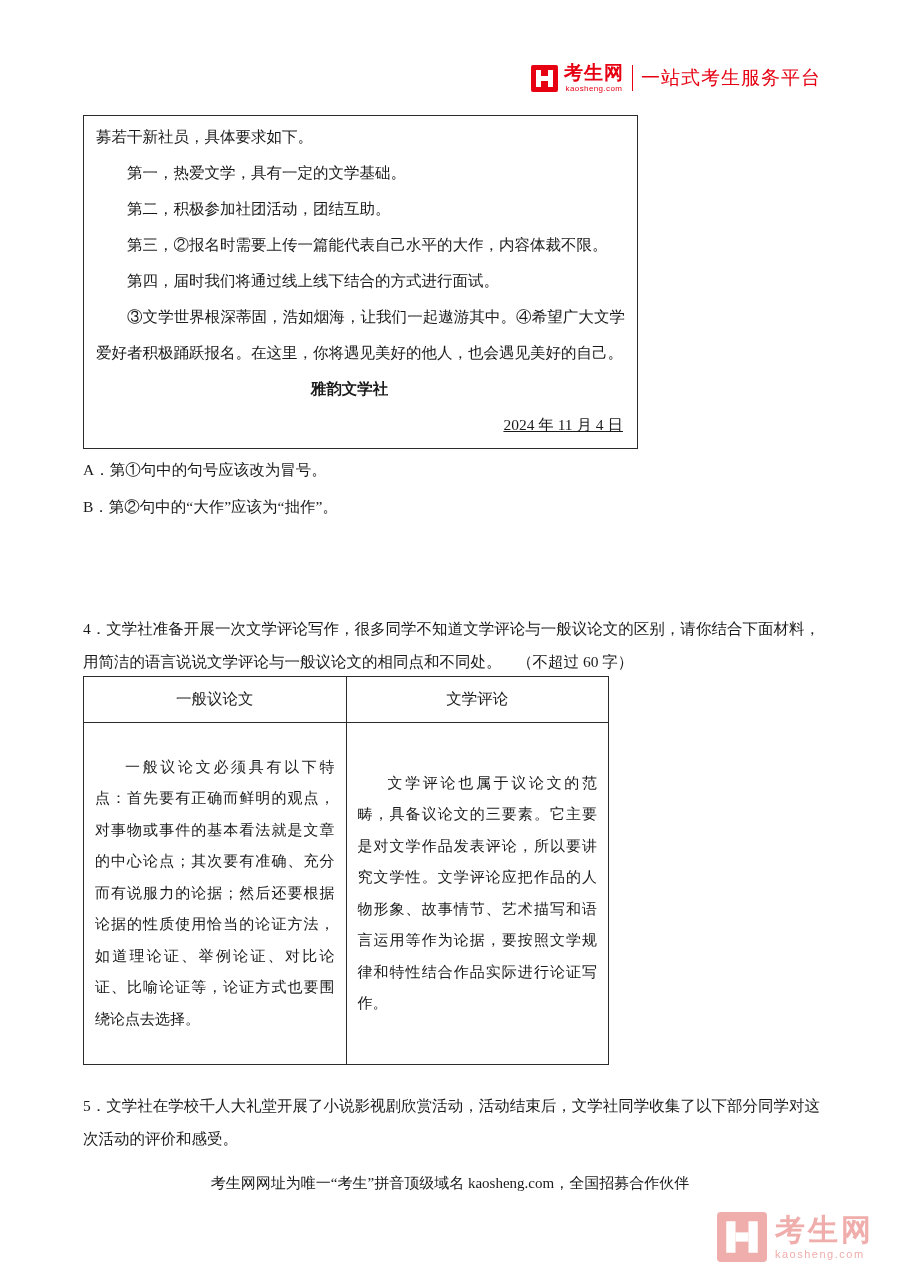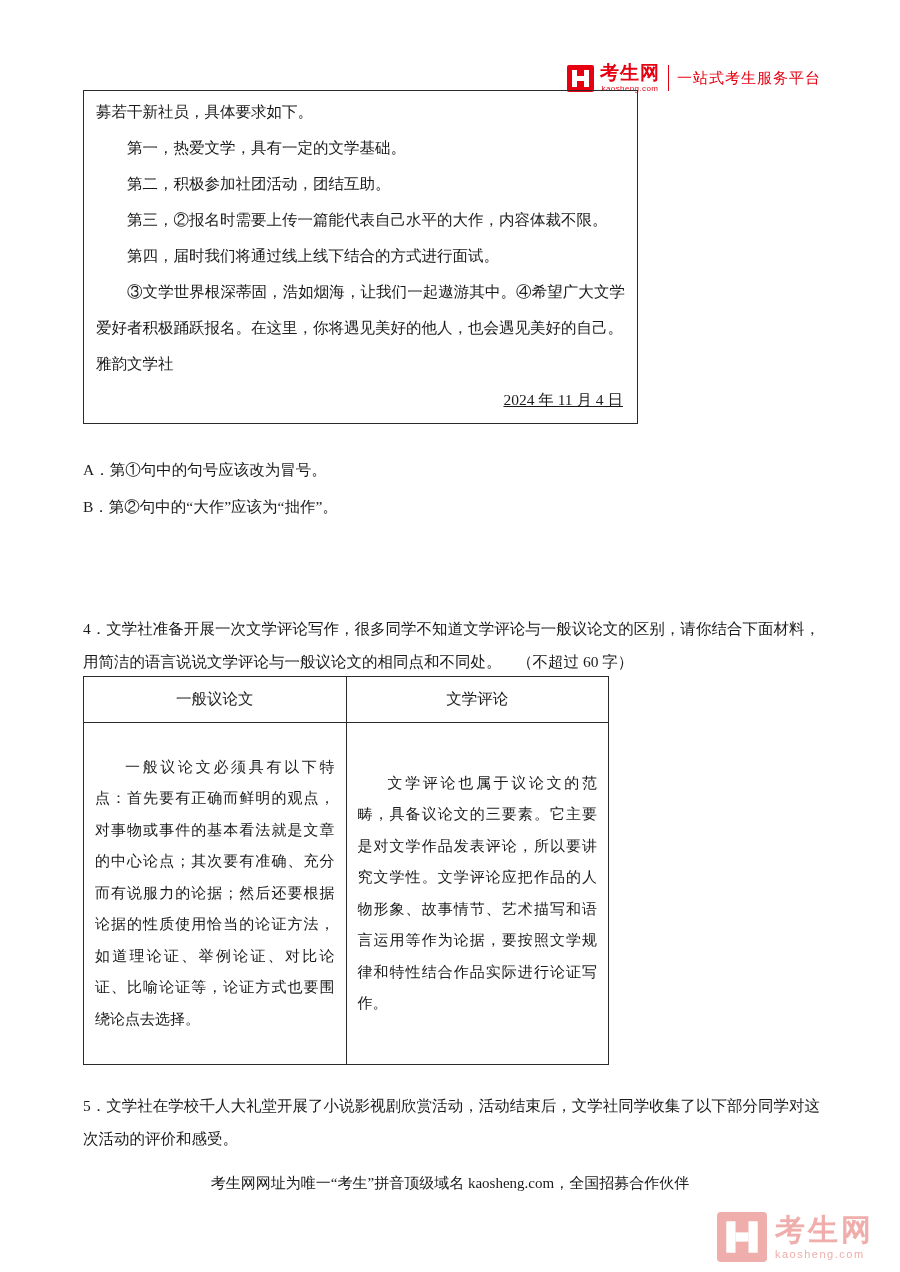--- a/index.html
+++ b/index.html
@@ -22,32 +22,32 @@
     position:absolute; top:63px; right:79px;
     display:flex; align-items:center;
     font-family:"Liberation Sans","DejaVu Sans",sans-serif;
   }
   .logo-icon { display:block; margin-right:6px; }
   .logo-icon svg { display:block; }
   .logo-stack { display:flex; flex-direction:column; align-items:center; line-height:1; }
   .logo-brand { color:var(--accent-red); font-size:19px; font-weight:bold; letter-spacing:1px; }
   .logo-domain { color:var(--accent-red); font-size:8px; margin-top:3px; letter-spacing:0.4px; }
   .logo-divider { width:1px; height:26px; background:var(--accent-red); margin:0 8px; }
-  .logo-tagline { color:var(--accent-red); font-size:15px; letter-spacing:1px; }
+  .logo-tagline { color:var(--accent-red); font-size:19px; letter-spacing:1px; }
 
   
   .notice-box {
-    position:absolute; top:90px; left:83px; width:555px;
+    position:absolute; top:115px; left:83px; width:555px;
     border:1px solid var(--line);
     padding:3px 12px 5px;
     font-size:15.5px;
   }
   .nb-line { line-height:36px; text-align:justify; }
   .ind { text-indent:2em; }
-  .signature { text-align:left; padding-right:22px; }
+  .signature { text-align:center; padding-right:22px;font-weight:bold; }
   .date { text-align:right; padding-right:2px;text-decoration:underline; }
 
   
   .options { position:absolute; top:451px; left:83px; width:740px; font-size:15.5px; }
   .option { line-height:37.4px; }
 
   
   .question {
     position:absolute; left:83px; width:737px;
     font-size:15.5px; line-height:32.5px; text-align:justify;

